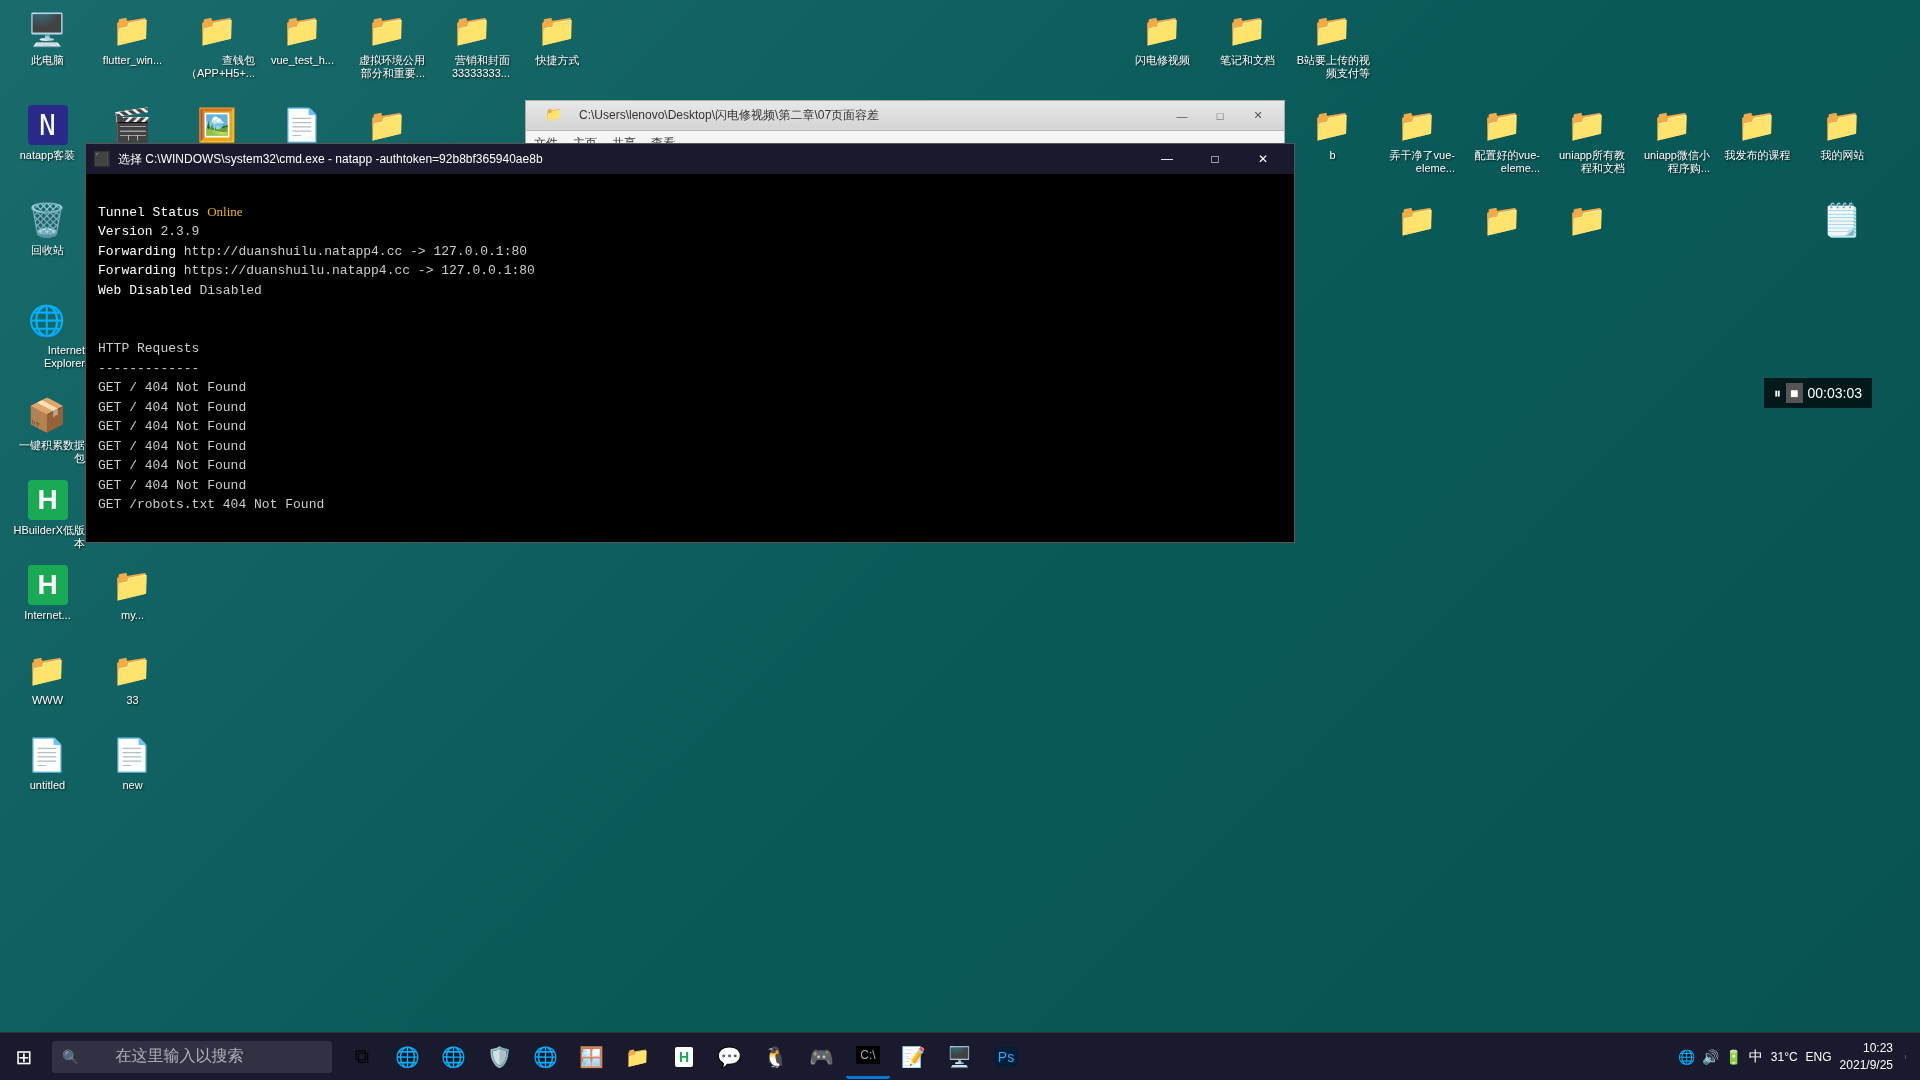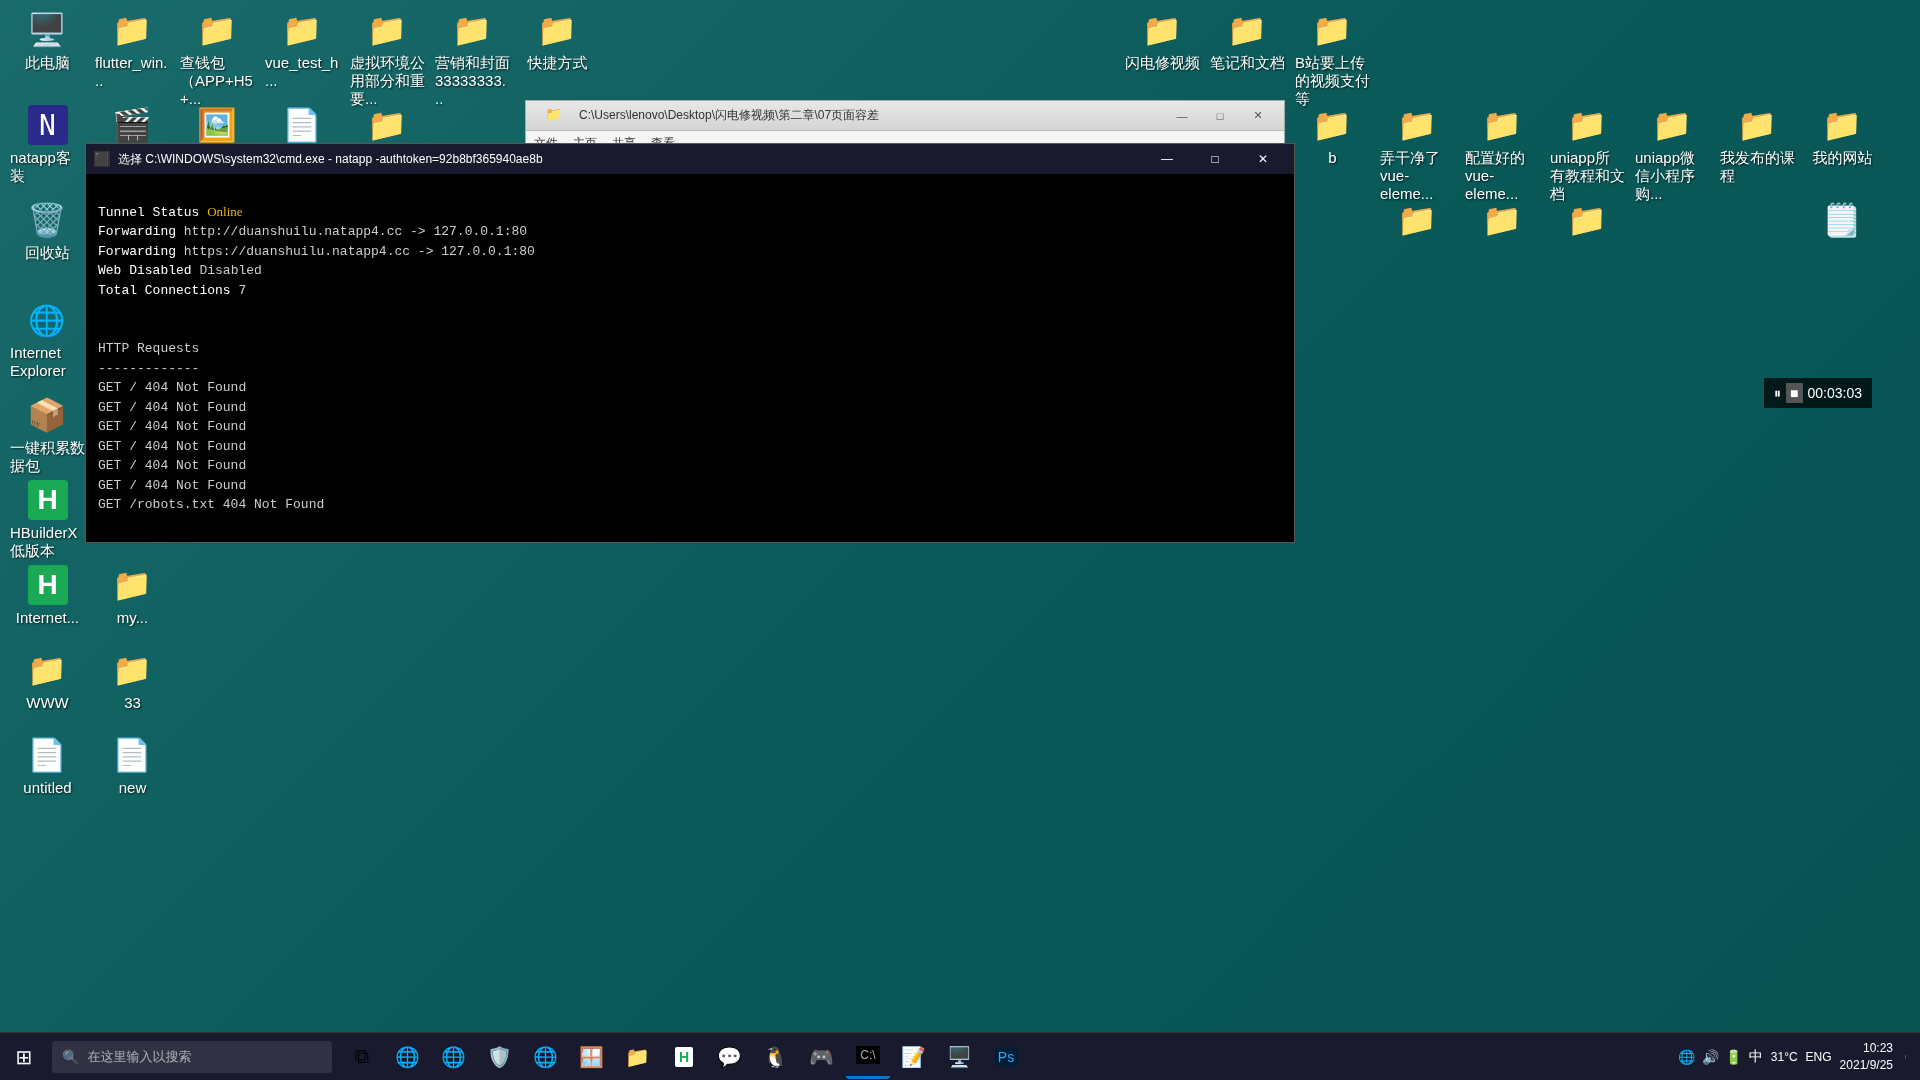--- a/index.html
+++ b/index.html
@@ -36,23 +36,23 @@
       width: 40px;
       height: 40px;
       display: flex;
       align-items: center;
       justify-content: center;
       font-size: 32px;
       margin-bottom: 4px;
     }
 
     .icon-label {
-      font-size: 15px;
-      color: white;
-      text-align: left;
+      font-size: 11px;
+      color: white;
+      text-align: right;
       text-shadow: 1px 1px 2px rgba(0,0,0,0.8);
       word-break: break-word;
       line-height: 1.2;
       max-width: 80px;
     }
 
     
     .cmd-window {
       position: absolute;
       top: 143px;
@@ -226,22 +226,23 @@
       border-radius: 3px;
       display: flex;
       align-items: center;
       padding: 0 10px;
       gap: 8px;
       cursor: pointer;
       margin: 0 4px;
     }
 
     .taskbar-search-text {
-      font-size: 13px;
+      font-size: 16px;
       color: rgba(255,255,255,0.6);
+      margin-left: 28px;
     }
 
     .taskbar-apps {
       display: flex;
       align-items: center;
       height: 48px;
       gap: 2px;
       margin-left: 4px;
     }
 
@@ -579,24 +580,24 @@
       <div class="cmd-title">选择 C:\WINDOWS\system32\cmd.exe - natapp  -authtoken=92b8bf365940ae8b</div>
       <div class="cmd-controls">
         <button class="cmd-btn">—</button>
         <button class="cmd-btn">□</button>
         <button class="cmd-btn close">✕</button>
       </div>
     </div>
     <div class="cmd-body">
       <br>
       <div><span style="color:#fff;">Tunnel Status</span>            <span style="color:#eab308;font-family:Liberation Serif, serif;">Online</span></div>
+      <div><span style="color:#fff;">Version</span>                  2.3.9</div>
       <div><span style="color:#fff;">Forwarding</span>               http://duanshuilu.natapp4.cc -&gt; 127.0.0.1:80</div>
       <div><span style="color:#fff;">Forwarding</span>               https://duanshuilu.natapp4.cc -&gt; 127.0.0.1:80</div>
       <div><span style="color:#fff;">Web Disabled</span>            Disabled</div>
-      <div><span style="color:#fff;">Total Connections</span>        7</div>
       <br>
       <br>
       <div>HTTP Requests</div>
       <div>-------------</div>
       <div>GET /                                   404 Not Found</div>
       <div>GET /                                   404 Not Found</div>
       <div>GET /                                   404 Not Found</div>
       <div>GET /                                   404 Not Found</div>
       <div>GET /                                   404 Not Found</div>
       <div>GET /                                   404 Not Found</div>

